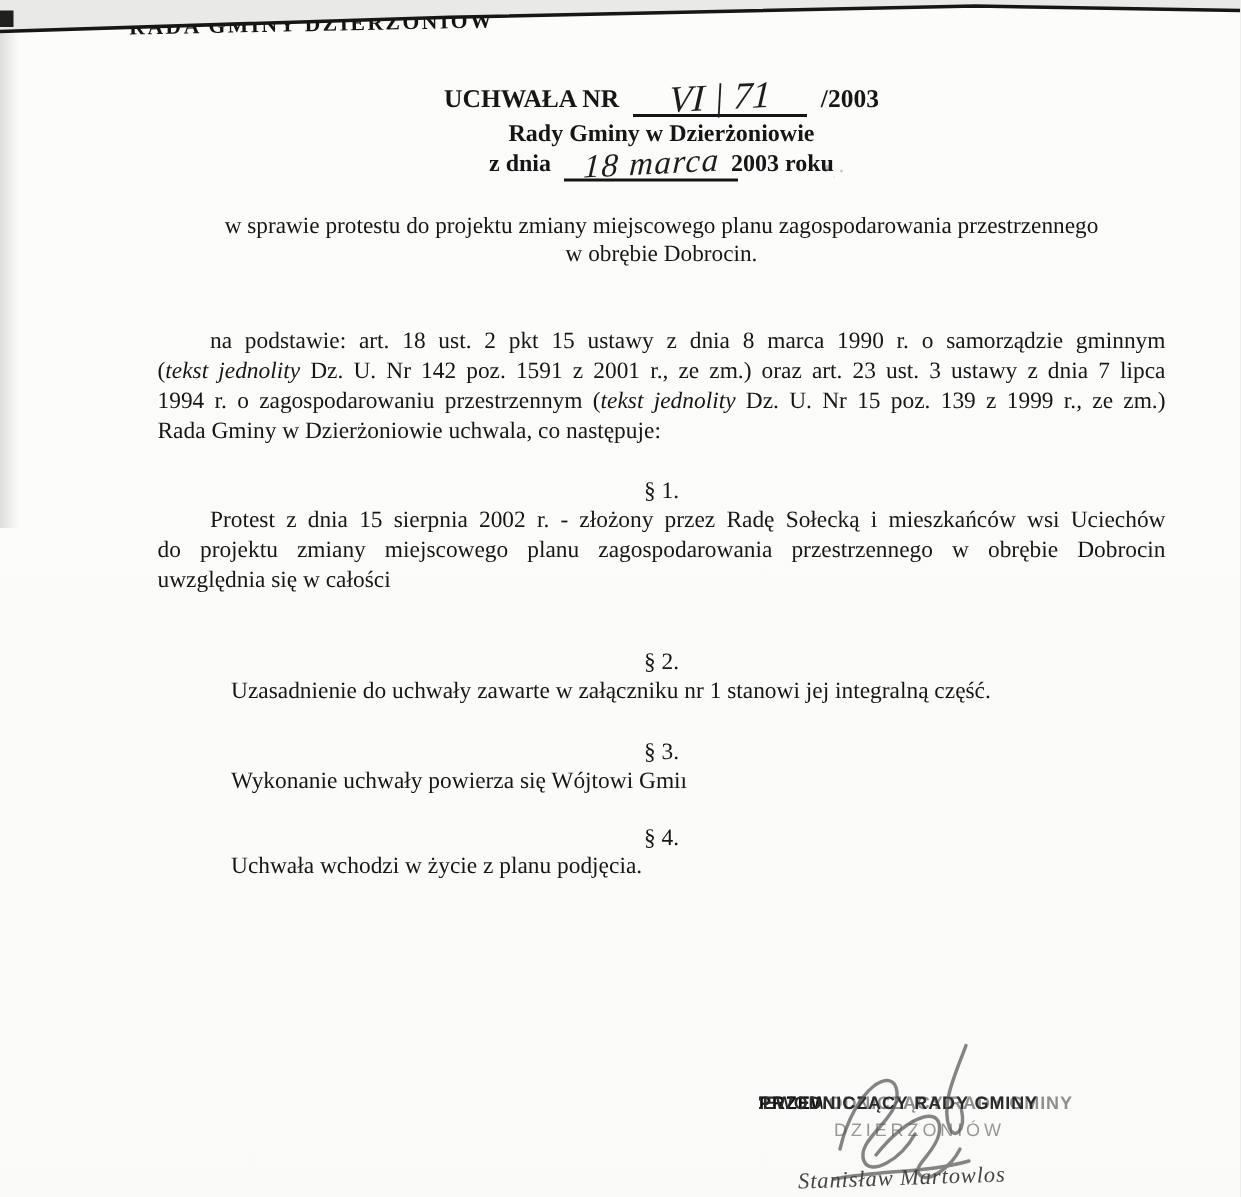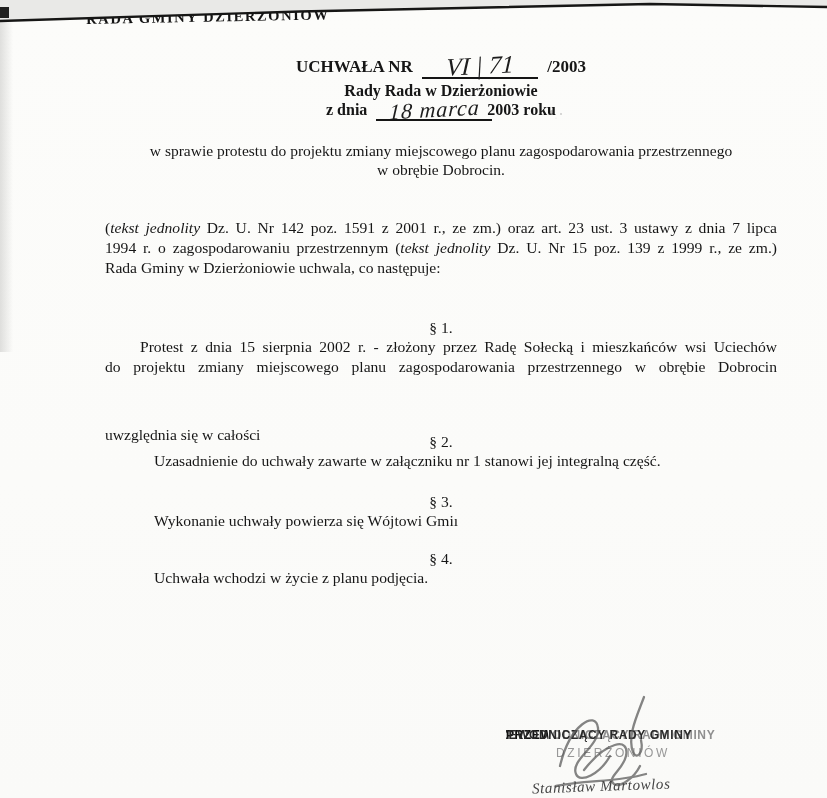--- a/index.html
+++ b/index.html
@@ -47,21 +47,21 @@
     text-align:center; font-weight:400; font-size:15.5px; line-height:19px; }
 
   
   .flow { position:absolute; left:105px; width:672px; font-size:15.6px; line-height:20px; z-index:5; }
   .preamble { top:218px; }
   .sec-mark { text-align:center; line-height:19px; }
   .line { min-height:20px; }
   .line.justify { text-align:justify; text-align-last:justify; }
   .line.ind1 { text-indent:35px; }
   .line.ind2 { text-indent:49px; }
-  .line.clip { height:14px; overflow:hidden;margin-top:48px; }
+  .line.clip { height:14px; overflow:hidden; }
   .b { font-weight:400; }
   .i { font-style:italic; }
   .sup { vertical-align:5px; }
 
   
   .stamp { position:absolute; left:498px; top:694px; width:240px; height:104px; z-index:6;
     font-family:"Liberation Sans", sans-serif; }
   .stamp-text { font-size:12px; font-weight:700; letter-spacing:0.6px; white-space:nowrap; }
   .stamp-l1 { position:absolute; left:8px; top:34px; color:#8f8f8f; }
   .clip-start { position:absolute; left:8px; top:34px; width:42px; height:16px; overflow:hidden; color:#121212; }
@@ -87,34 +87,35 @@
   <div class="corner-mark"></div>
   <div class="left-edge"></div>
   <div class="smudge"></div>
 
   <div class="title">
     <div class="t1">
       <span>UCHWAŁA NR</span>
       <span class="hw-wrap num"><span class="hw hw-num">VI | 71</span></span>
       <span>/2003</span>
     </div>
-    <div class="t2">Rady Rada w Dzierżoniowie</div>
+    <div class="t2">Rady Gminy w Dzierżoniowie</div>
     <div class="t3">
       <span>z dnia</span>
       <span class="hw-wrap date"><span class="hw hw-date">18 marca</span></span>
       <span>2003 roku</span>
     </div>
   </div>
 
   <div class="subject">
     <div>w sprawie protestu do projektu zmiany miejscowego planu zagospodarowania przestrzennego</div>
     <div>w obrębie Dobrocin.</div>
   </div>
 
   <div class="flow preamble">
+      <div class="line justify ind1"><span class="">na podstawie: art. 18 ust. 2 pkt 15 ustawy z dnia 8 marca 1990 r. o samorządzie gminnym</span></div>
       <div class="line justify"><span class="">(</span><span class="i ">tekst jednolity</span><span class=""> Dz. U. Nr 142 poz. 1591 z 2001 r., ze zm.) oraz art. 23 ust. 3 ustawy z dnia 7 lipca</span></div>
       <div class="line justify"><span class="">1994 r. o zagospodarowaniu przestrzennym (</span><span class="i ">tekst jednolity</span><span class=""> Dz. U. Nr 15 poz. 139 z 1999 r., ze zm.)</span></div>
       <div class="line"><span class="b ">Rada Gminy w Dzierżoniowie uchwala, co następuje:</span></div>
     </div>
 
   <div class="flow" style="top:318px">
     <div class="sec-mark">§ 1.</div>
     <div>
         <div class="line justify ind1"><span class="">Protest z dnia 15 sierpnia 2002 r. - złożony przez Radę Sołecką i mieszkańców wsi Uciechów</span></div>
         <div class="line justify"><span class="">do projektu zmiany miejscowego planu zagospodarowania przestrzennego w obrębie Dobrocin</span></div>

